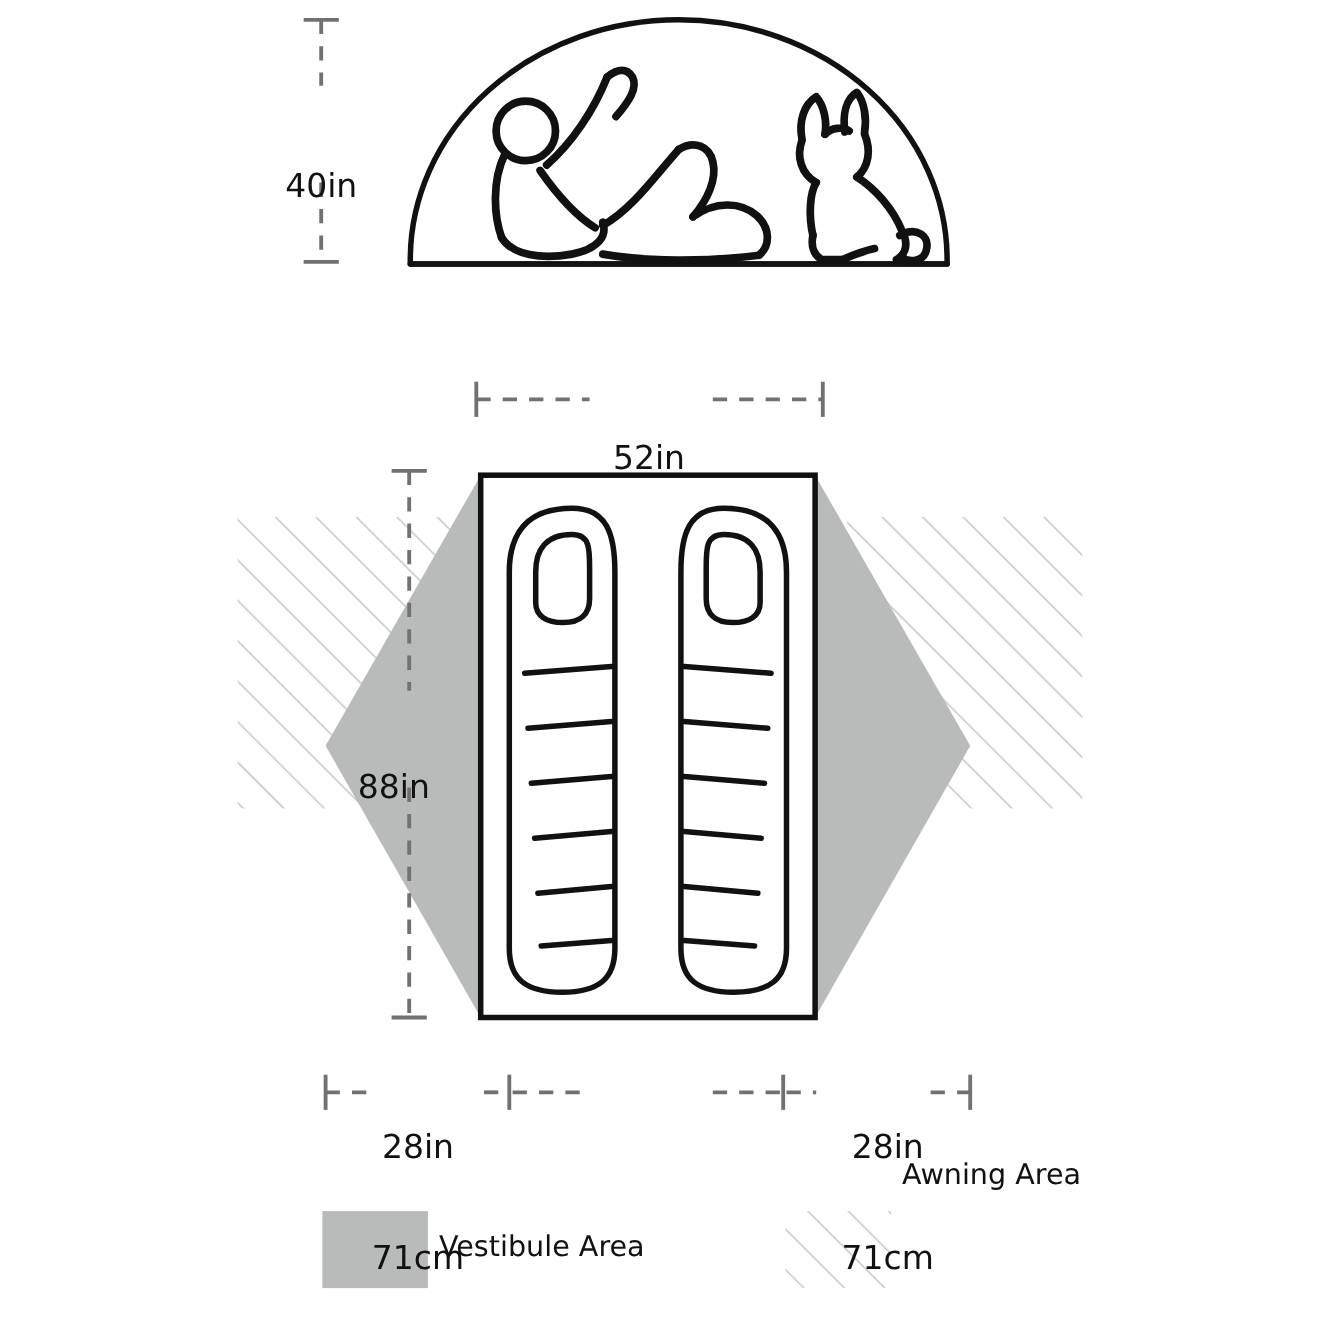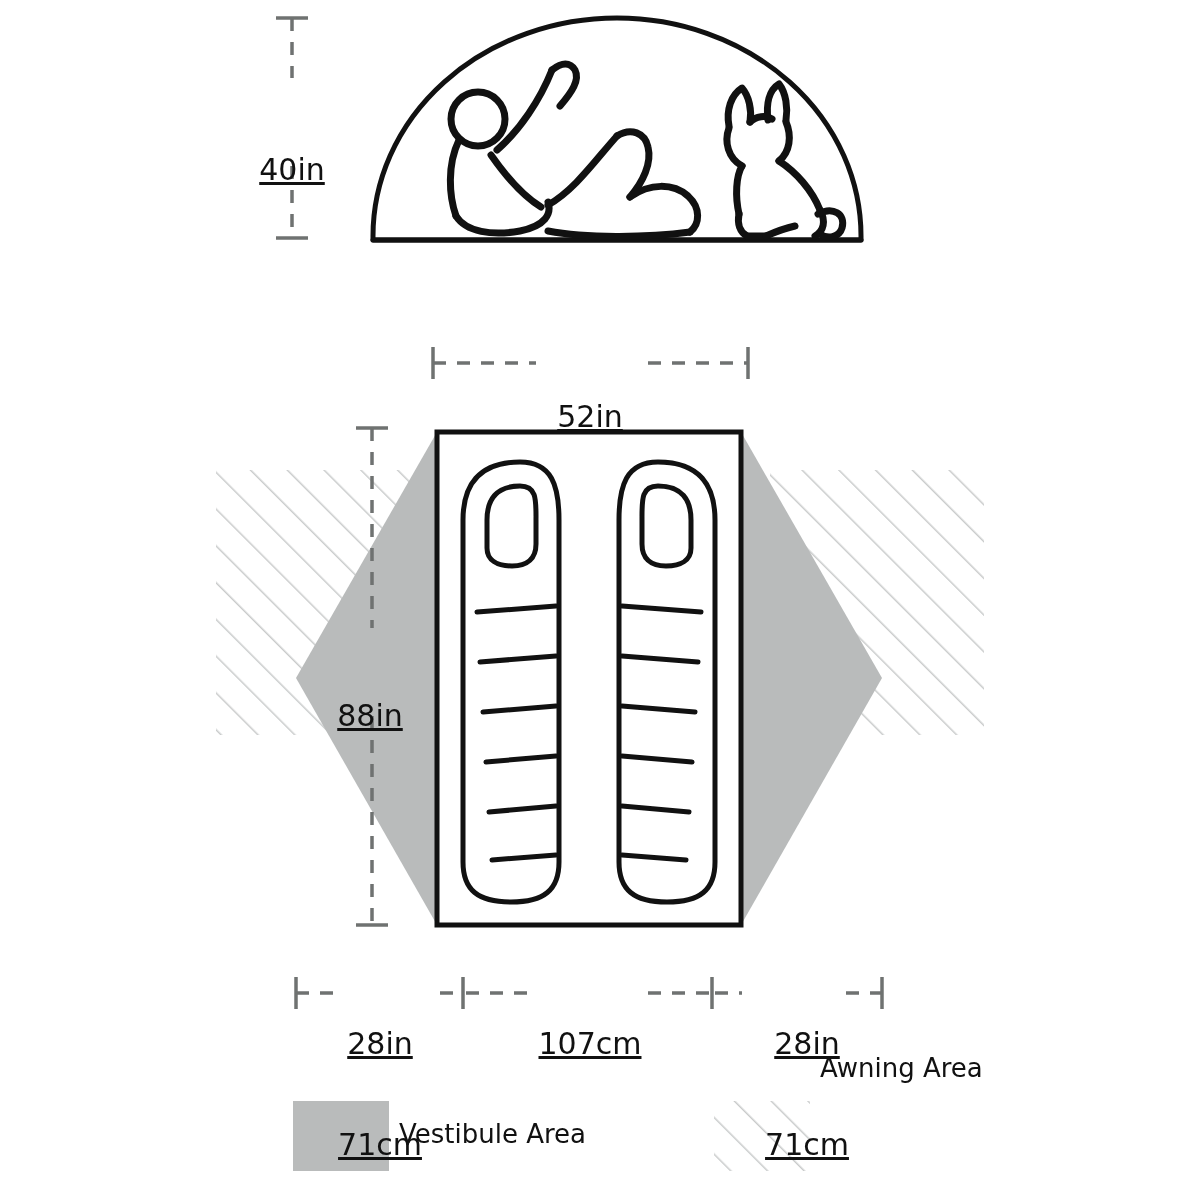--- a/index.html
+++ b/index.html
@@ -37,21 +37,20 @@
     letter-spacing: 0px;
   }
   .legend-label {
     position: absolute;
     font-size: 26px;
     color: #111111;
     white-space: nowrap;
   }
   .two-line span {
     display: block;
-    text-decoration: underline;
   }
 </style>
 </head>
 <body>
 
 <div id="stage">
 
   <svg id="diagram" viewBox="0 0 1200 1200">
     <defs>
       <pattern id="hatch" width="26" height="26" patternUnits="userSpaceOnUse" patternTransform="rotate(-45)">
@@ -193,31 +192,30 @@
   </svg>
 
   <div class="dim-label two-line" style="left:200px; top:86px; width:184px;">
     <span>40in</span>
   </div>
 
   <div class="dim-label two-line" style="left:498px; top:333px; width:184px;">
     <span>52in</span>
   </div>
 
-  <div class="dim-label two-line" style="left:278px; top:632px; width:184px;">
+  <div class="dim-label two-line" style="left:266px; top:632px; width:184px;">
     <span>88in</span>
   </div>
 
   <div class="dim-label two-line" style="left:295px; top:960px; width:170px;">
     <span>28in</span>
     <span>71cm</span>
   </div>
 
   <div class="dim-label two-line" style="left:503px; top:960px; width:174px;">
-    <span>107cm</span>
   </div>
 
   <div class="dim-label two-line" style="left:722px; top:960px; width:170px;">
     <span>28in</span>
     <span>71cm</span>
   </div>
 
   <div class="legend-label" style="left:399px; top:1119px;">Vestibule Area</div>
 
   <div class="legend-label" style="left:820px; top:1053px;">Awning Area</div>

